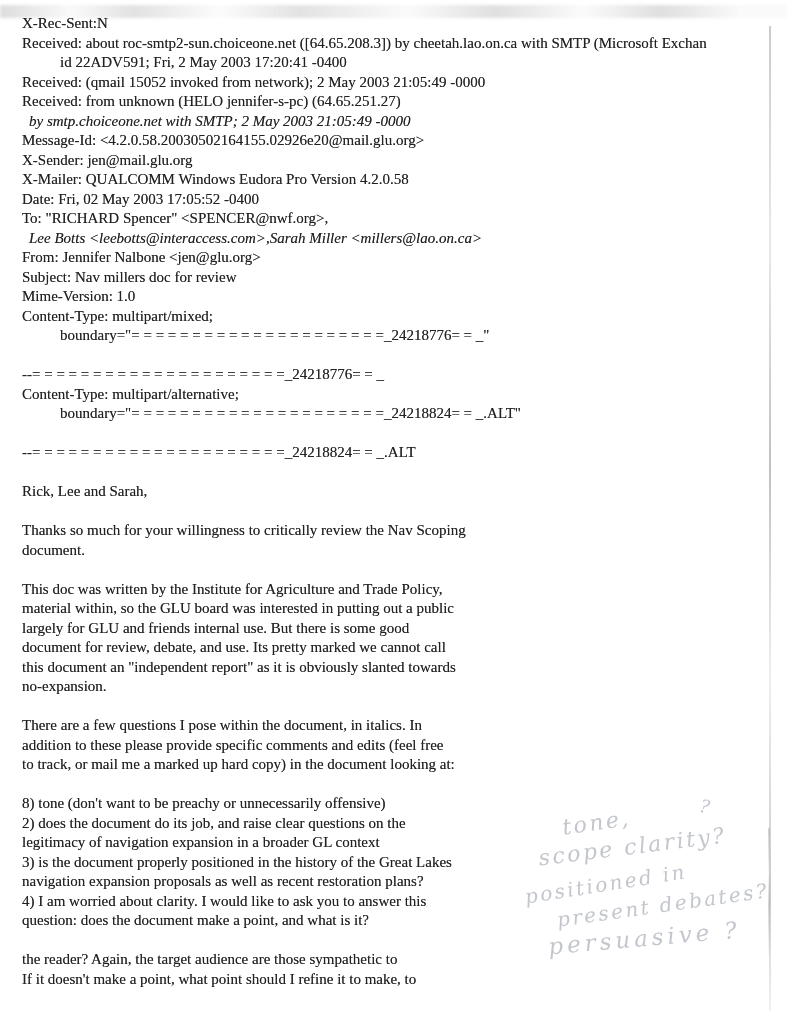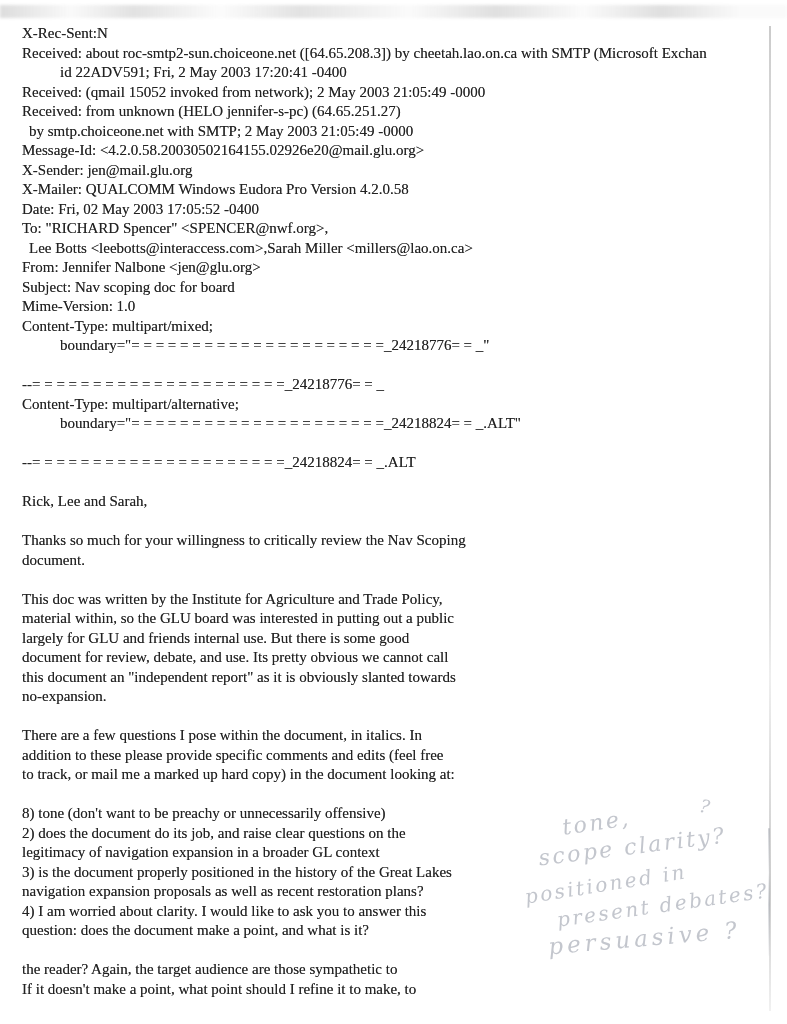--- a/index.html
+++ b/index.html
@@ -34,24 +34,23 @@
     background:linear-gradient(180deg,
       rgba(150,155,165,.45) 0%, rgba(200,203,210,.10) 35%,
       rgba(150,155,165,.40) 60%, rgba(200,203,210,.08) 100%);
     border-radius:2px;
   }
   
   .doc{
     position:absolute;top:14px;left:22px;width:748px;
     font-size:15px;line-height:19.5px;color:#222222;
     text-shadow:0 0 .4px rgba(20,20,20,.55);
-    margin-top:10px;
   }
   .line{white-space:nowrap;overflow:hidden;height:19.5px;}
-  .ind1{padding-left:7px;}
+  .ind1{padding-left:7px;font-style:italic;}
   .ind2{padding-left:38px;}
   
   .annot{
     position:absolute;
     font-family:"DejaVu Serif", serif;
     font-style:italic;
     color:rgba(158,163,175,.62);
     letter-spacing:2.5px;
     white-space:nowrap;
   }
@@ -79,40 +78,40 @@
       <div class="line ind0">Received: (qmail 15052 invoked from network); 2 May 2003 21:05:49 -0000</div>
       <div class="line ind0">Received: from unknown (HELO jennifer-s-pc) (64.65.251.27)</div>
       <div class="line ind1">by smtp.choiceone.net with SMTP; 2 May 2003 21:05:49 -0000</div>
       <div class="line ind0">Message-Id: &lt;4.2.0.58.20030502164155.02926e20@mail.glu.org&gt;</div>
       <div class="line ind0">X-Sender: jen@mail.glu.org</div>
       <div class="line ind0">X-Mailer: QUALCOMM Windows Eudora Pro Version 4.2.0.58</div>
       <div class="line ind0">Date: Fri, 02 May 2003 17:05:52 -0400</div>
       <div class="line ind0">To: "RICHARD Spencer" &lt;SPENCER@nwf.org&gt;,</div>
       <div class="line ind1">Lee Botts &lt;leebotts@interaccess.com&gt;,Sarah Miller  &lt;millers@lao.on.ca&gt;</div>
       <div class="line ind0">From: Jennifer Nalbone &lt;jen@glu.org&gt;</div>
-      <div class="line ind0">Subject: Nav scoping doc for board</div>
+      <div class="line ind0">Subject: Nav millers doc for review</div>
       <div class="line ind0">Mime-Version: 1.0</div>
       <div class="line ind0">Content-Type: multipart/mixed;</div>
       <div class="line ind2">boundary="= = = = = = = = = = = = = = = = = = = = =_24218776= = _"</div>
       <div class="line ind0"></div>
       <div class="line ind0">--= = = = = = = = = = = = = = = = = = = = =_24218776= = _</div>
       <div class="line ind0">Content-Type: multipart/alternative;</div>
       <div class="line ind2">boundary="= = = = = = = = = = = = = = = = = = = = =_24218824= = _.ALT"</div>
       <div class="line ind0"></div>
       <div class="line ind0">--= = = = = = = = = = = = = = = = = = = = =_24218824= = _.ALT</div>
       <div class="line ind0"></div>
       <div class="line ind0">Rick, Lee and Sarah,</div>
       <div class="line ind0"></div>
       <div class="line ind0">Thanks so much for your willingness to critically review the Nav Scoping</div>
       <div class="line ind0">document.</div>
       <div class="line ind0"></div>
       <div class="line ind0">This doc was written by the Institute for Agriculture and Trade Policy,</div>
       <div class="line ind0">material within, so the GLU board was interested in putting out a public</div>
       <div class="line ind0">largely for GLU and friends internal use. But there is some good</div>
-      <div class="line ind0">document for review, debate, and use. Its pretty obvious we cannot call</div>
+      <div class="line ind0">document for review, debate, and use. Its pretty marked we cannot call</div>
       <div class="line ind0">this document an "independent report" as it is obviously slanted towards</div>
       <div class="line ind0">no-expansion.</div>
       <div class="line ind0"></div>
       <div class="line ind0">There are a few questions I pose within the document, in italics. In</div>
       <div class="line ind0">addition to these please provide specific comments and edits (feel free</div>
       <div class="line ind0">to track, or mail me a marked up hard copy) in the document looking at:</div>
       <div class="line ind0"></div>
       <div class="line ind0">8) tone (don't want to be preachy or unnecessarily offensive)</div>
       <div class="line ind0">2) does the document do its job, and raise clear questions on the</div>
       <div class="line ind0">legitimacy of navigation expansion in a broader GL context</div>

